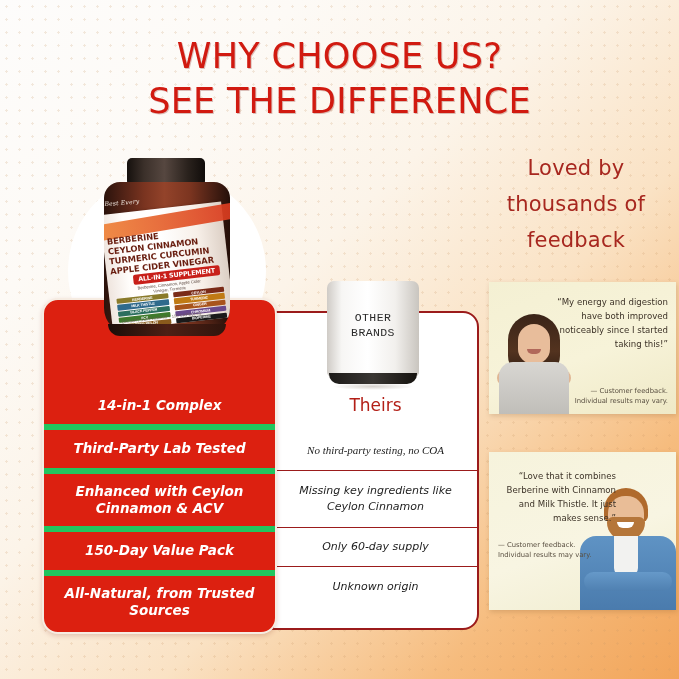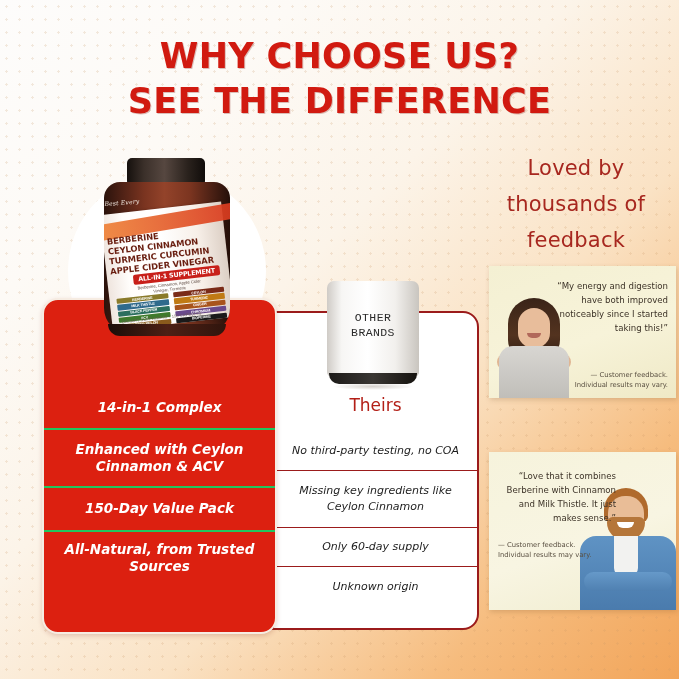--- a/index.html
+++ b/index.html
@@ -41,21 +41,21 @@
     top: 34px;
     left: 0;
     width: 679px;
     text-align: center;
     z-index: 6;
   }
   #heading .hline {
     display: block;
     color: #d11a10;
     font-family: "DejaVu Sans", sans-serif;
-    font-weight: bold;
+    font-weight: normal;
     font-size: 35px;
     letter-spacing: 0.3px;
     line-height: 1.28;
     text-shadow: 1px 1px 0 rgba(120,10,5,0.25);
   }
   #heading .hline.l2 { font-size: 35px; }
 
   
   #circle-bg {
     position: absolute;
@@ -245,21 +245,21 @@
     align-items: center;
     justify-content: center;
     text-align: center;
     color: #ffffff;
     font-family: "DejaVu Sans", sans-serif;
     font-weight: bold;
     font-style: italic;
     font-size: 13.5px;
     line-height: 1.28;
     padding: 0 12px;
-    border-bottom: 2px solid #22c55e;
+    border-bottom: 6px solid #22c55e;
   }
   #ours .row.h1 { height: 42px; }
   #ours .row.h2 { height: 44px; }
   #ours .row.h3 { height: 58px; }
   #ours .row.h4 { height: 44px; }
   #ours .row.h5 { height: 52px; border-bottom: none; }
 
   
   #theirs {
     position: absolute;
@@ -299,21 +299,21 @@
     text-align: center;
     color: #1c1c1c;
     font-family: "DejaVu Sans", sans-serif;
     font-style: italic;
     font-size: 11px;
     line-height: 1.45;
     padding: 0 9px;
     border-bottom: 1.5px solid #9b1b1b;
   }
   #theirs .row.t1 { height: 38px; }
-  #theirs .row.t2 { height: 40px; }
+  #theirs .row.t2 { height: 40px; font-family: Liberation Serif, serif; }
   #theirs .row.t3 { height: 57px; }
   #theirs .row.t4 { height: 39px; }
   #theirs .row.t5 { height: 40px; border-bottom: none; }
 
   
   #other-bottle {
     position: absolute;
     left: 327px;
     top: 281px;
     width: 92px;
@@ -381,21 +381,21 @@
 
   
   .note {
     position: absolute;
     z-index: 6;
     overflow: hidden;
     box-shadow: 1px 2px 5px rgba(120,80,40,0.22);
   }
   #note1 {
     left: 489px;
-    top: 266px;
+    top: 282px;
     width: 187px;
     height: 132px;
     background: linear-gradient(160deg,#f4f0d3 0%,#f7f3d9 55%,#efe9c6 100%);
   }
   #note2 {
     left: 489px;
     top: 452px;
     width: 187px;
     height: 158px;
     background: linear-gradient(160deg,#f6f3dc 0%,#f8f5e2 55%,#f0ecce 100%);
@@ -523,20 +523,21 @@
           </div>
         <div class="footline">DIETARY SUPPLEMENT | 150 CAPSULES</div>
       </div>
     </div>
     <div class="neck"></div>
   </div>
 
   <div id="ours">
     <div class="rows">
         <div class="row h1">14-in-1 Complex</div>
+        <div class="row h2">Third-Party Lab Tested</div>
         <div class="row h3">Enhanced with Ceylon Cinnamon &amp; ACV</div>
         <div class="row h4">150-Day Value Pack</div>
         <div class="row h5">All-Natural,  from Trusted Sources</div>
       </div>
   </div>
 
   <div id="theirs">
     <div class="theirs-title">Theirs</div>
     <div class="rows">
         <div class="row t2">No third-party testing, no COA</div>

